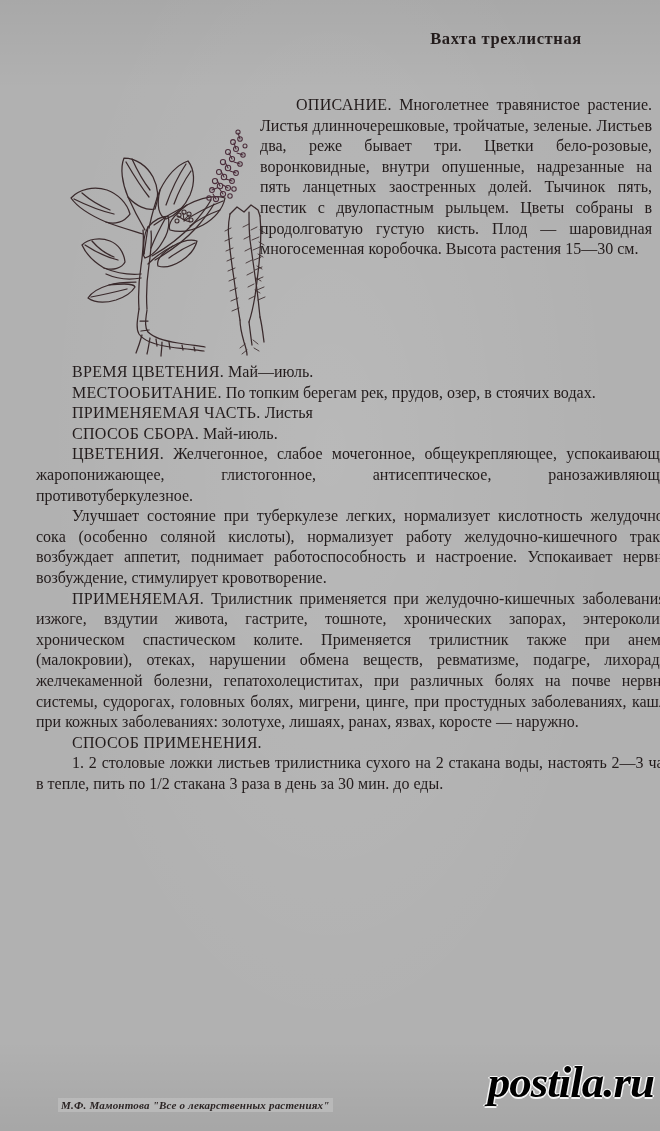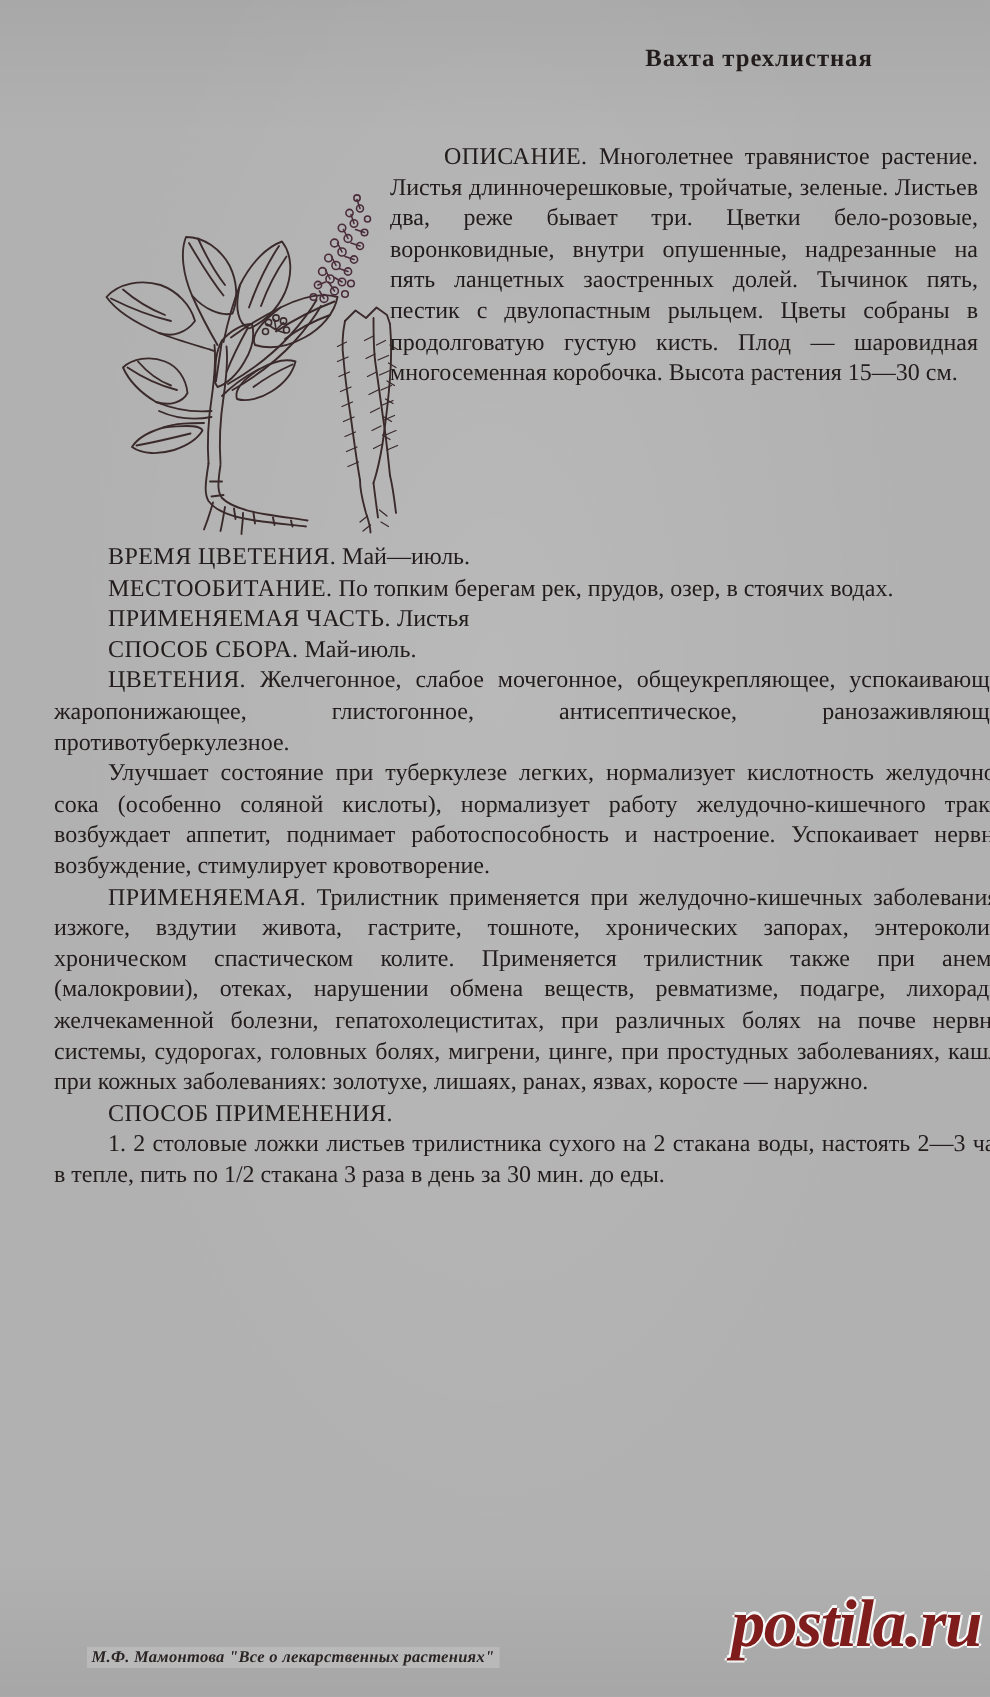--- a/index.html
+++ b/index.html
@@ -96,21 +96,21 @@
     white-space:nowrap;
   }
   .watermark{
     position:absolute;
     right:6px; top:1060px;
     font-family:"Liberation Serif","DejaVu Serif",serif;
     font-style:italic;
     font-weight:bold;
     font-size:45px;
     line-height:1;
-    color:#7f1d1d;
+    color:#000000;
     letter-spacing:-1px;
     text-shadow:
       1.5px 0 0 rgba(255,255,255,0.85),
       -1.5px 0 0 rgba(255,255,255,0.85),
       0 1.5px 0 rgba(255,255,255,0.85),
       0 -1.5px 0 rgba(255,255,255,0.85);
     white-space:nowrap;
     text-align:right;
   }
 </style>

